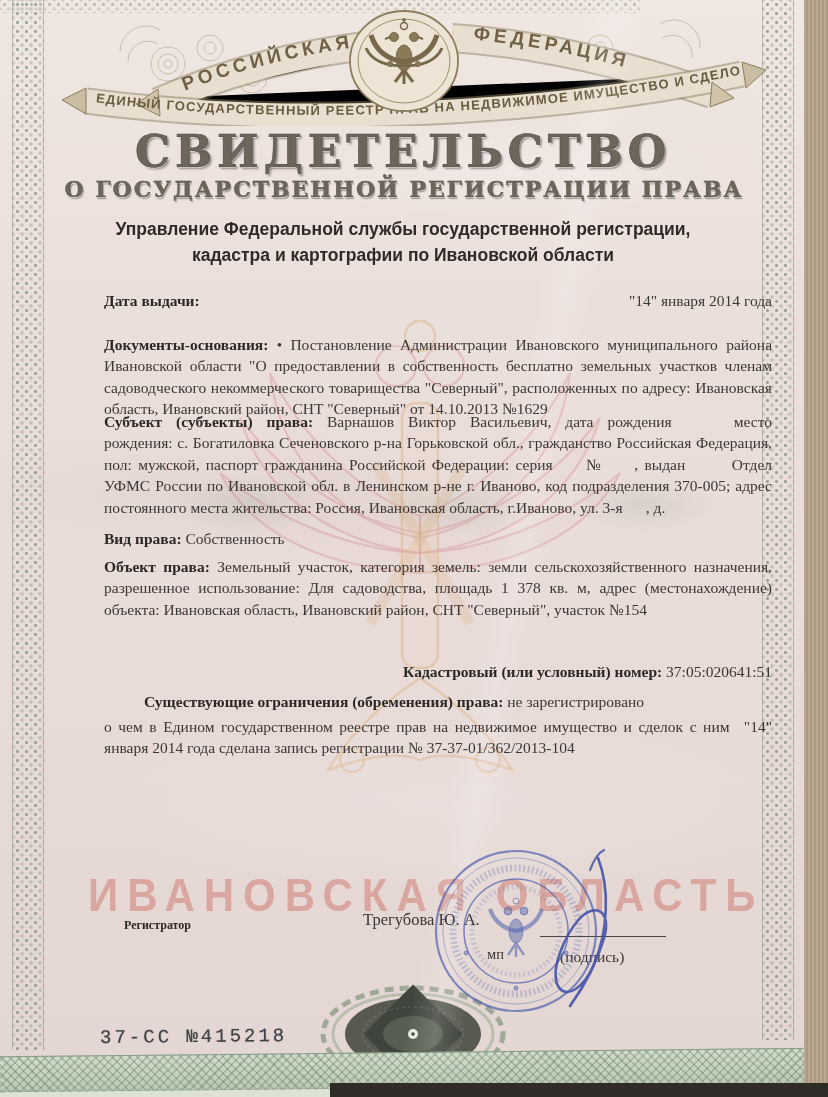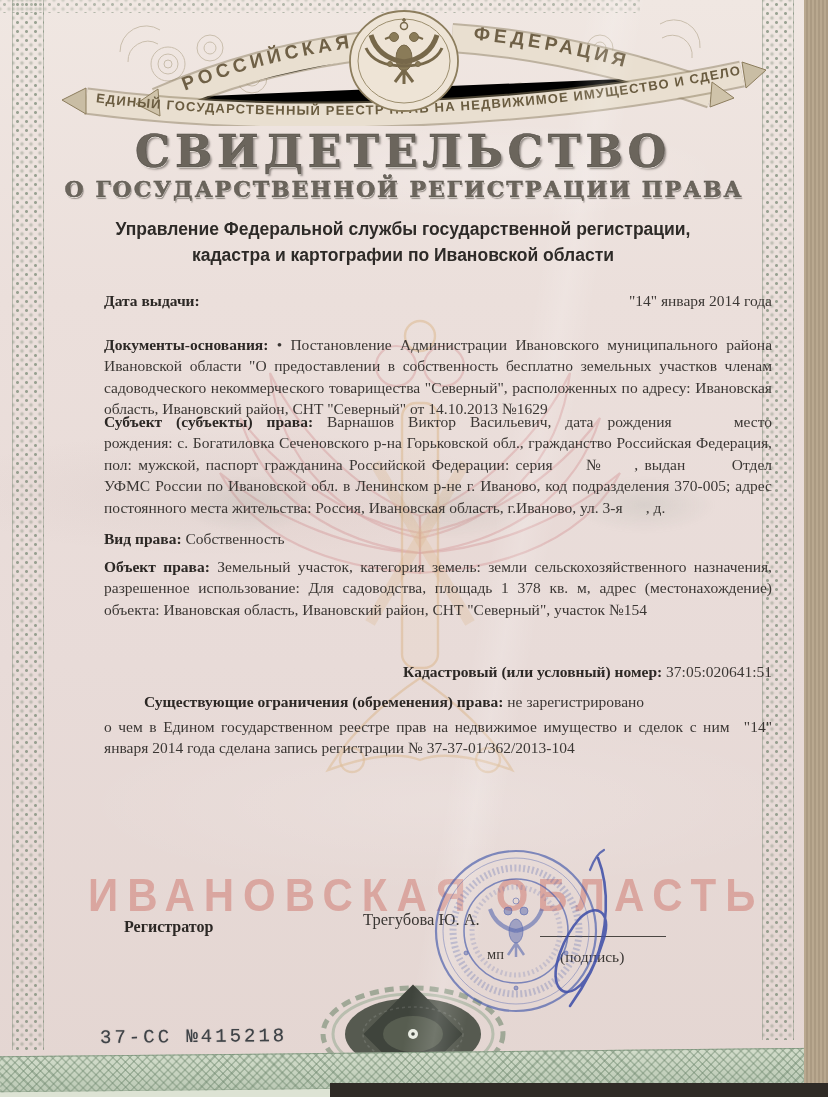--- a/index.html
+++ b/index.html
@@ -63,21 +63,21 @@
   .wm-eagle{position:absolute;left:170px;top:288px;z-index:2;opacity:.55;}
   .wm-photo{position:absolute;left:140px;top:468px;width:600px;height:74px;z-index:3;filter:blur(2px);
     background:
       radial-gradient(ellipse 90px 36px at 18% 50%,rgba(140,152,140,.18),transparent 75%),
       radial-gradient(ellipse 110px 38px at 52% 55%,rgba(140,152,140,.15),transparent 75%),
       radial-gradient(ellipse 95px 36px at 84% 50%,rgba(140,152,140,.18),transparent 75%);}
   .wm-region{position:absolute;left:88px;top:872px;width:660px;z-index:3;
     font-family:"Liberation Sans",sans-serif;font-weight:bold;font-size:42px;letter-spacing:9px;
     color:rgba(197,78,66,.36);transform:scaleY(1.1);filter:blur(.4px);white-space:nowrap;}
   
-  .registrar{position:absolute;left:124px;top:918px;z-index:10;font-weight:bold;font-size:16px;color:#2c2825;}
+  .registrar{position:absolute;left:124px;top:918px;z-index:10;font-weight:bold;font-size:12px;color:#2c2825;}
   .reg-name{position:absolute;left:363px;top:910px;z-index:10;font-size:16.5px;color:#3b3734;}
   .sig-line{position:absolute;left:540px;top:936px;width:126px;border-bottom:1.4px solid #4a4642;z-index:10;}
   .mp{position:absolute;left:487px;top:946px;z-index:10;font-size:14.5px;color:#3b3734;}
   .sig-caption{position:absolute;left:560px;top:948px;z-index:10;font-size:15.5px;color:#3b3734;}
   .stamp-svg{position:absolute;left:428px;top:843px;z-index:11;filter:blur(.3px);opacity:.9;}
   .signature-svg{position:absolute;left:470px;top:840px;z-index:12;}
   
   .rosette-svg{position:absolute;left:318px;top:984px;z-index:7;}
   .serial{position:absolute;left:100px;top:1026px;z-index:8;font-family:"Liberation Mono",monospace;
     font-size:19px;letter-spacing:3px;color:#3f4347;transform:rotate(-0.6deg);

